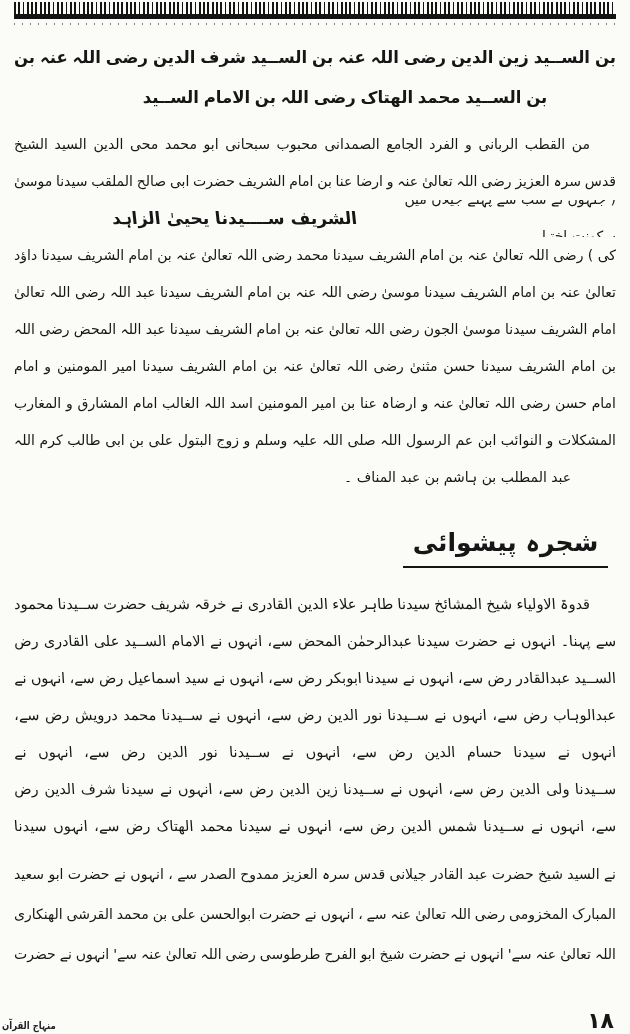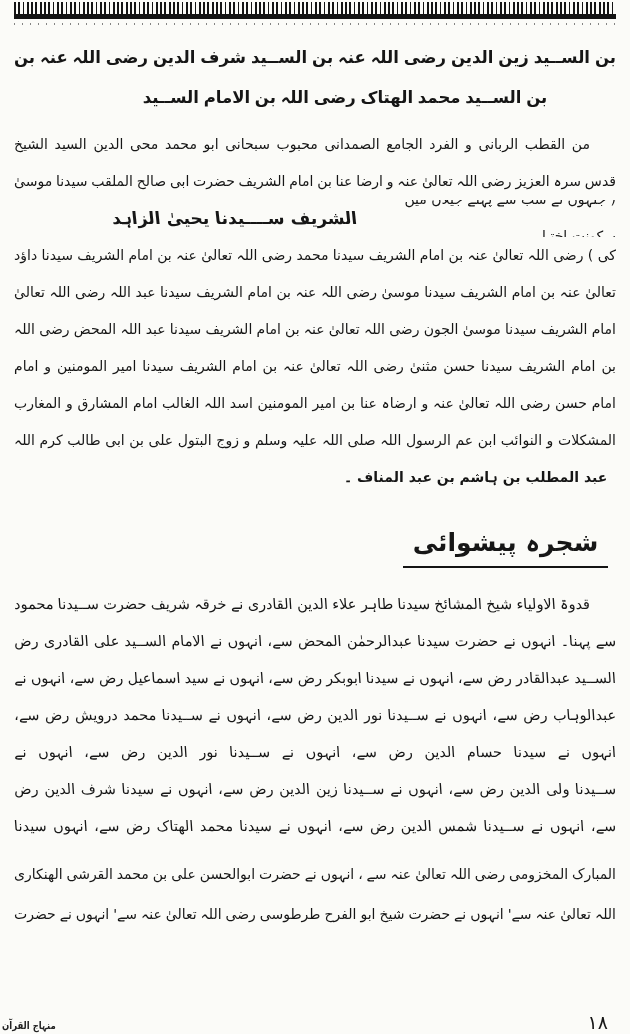--- a/index.html
+++ b/index.html
@@ -53,21 +53,21 @@
   .split-row .paren{font-size:14px;}
   .split-row .callig{
     font-size:17px;font-weight:600;
     transform:skewX(6deg);
     white-space:nowrap;
   }
   .closing{
     height:37px;line-height:37px;
     text-align:left;text-align-last:left;
     padding-left:330px;
-    white-space:nowrap;overflow:hidden;font-weight:bold;
+    white-space:nowrap;overflow:hidden;
   }
   .heading{
     width:205px;
     margin:32px 8px 8px auto;
     text-align:center;
     font-size:25px;font-weight:700;
     padding-bottom:9px;
     border-bottom:2.5px solid #141414;
     white-space:nowrap;overflow:hidden;
   }
@@ -79,22 +79,22 @@
   .stamp{
     position:absolute;left:2px;bottom:6px;
     font-size:8.5px;font-weight:700;
     transform:scaleY(1.25);
     letter-spacing:-.3px;
     color:#222;
     filter:blur(.2px);
     direction:rtl;
   }
   .pagenum{
-    position:absolute;right:22px;bottom:3px;
-    font-size:19px;font-weight:400;
+    position:absolute;right:16px;bottom:3px;
+    font-size:22px;font-weight:700;
   }
 </style>
 </head>
 <body>
 
 <div class="page">
 
   <div class="ornament">
     <div class="teeth"></div>
     <div class="bar"></div>
@@ -128,20 +128,21 @@
     <div class="line indent">قدوۃ الاولیاء شیخ المشائخ سیدنا طاہر علاء الدین القادری نے خرقہ شریف حضرت ســیدنا محمود حسام الدین</div>
     <div class="line">سے پہنا۔ انہوں نے حضرت سیدنا عبدالرحمٰن المحض سے، انہوں نے الامام الســید علی القادری رض سے انہوں نے</div>
     <div class="line">الســید عبدالقادر رض سے، انہوں نے سیدنا ابوبکر رض سے، انہوں نے سید اسماعیل رض سے، انہوں نے ســیدنا</div>
     <div class="line">عبدالوہاب رض سے، انہوں نے ســیدنا نور الدین رض سے، انہوں نے ســیدنا محمد درویش رض سے،</div>
     <div class="line">انہوں نے سیدنا حسام الدین رض سے، انہوں نے ســیدنا نور الدین رض سے، انہوں نے</div>
     <div class="line">ســیدنا ولی الدین رض سے، انہوں نے ســیدنا زین الدین رض سے، انہوں نے سیدنا شرف الدین رض</div>
     <div class="line">سے، انہوں نے ســیدنا شمس الدین رض سے، انہوں نے سیدنا محمد الھتاک رض سے، انہوں سیدنا عبدالعزیز رض سے، انہوں</div>
   </div>
 
   <div class="p4">
+    <div class="line">نے السید شیخ حضرت عبد القادر جیلانی قدس سرہ العزیز ممدوح الصدر سے ، انہوں نے حضرت ابو سعید</div>
     <div class="line">المبارک المخزومی رضی اللہ تعالیٰ عنہ سے ، انہوں نے حضرت ابوالحسن علی بن محمد القرشی الھنکاری رضی</div>
     <div class="line">اللہ تعالیٰ عنہ سے' انہوں نے حضرت شیخ ابو الفرح طرطوسی رضی اللہ تعالیٰ عنہ سے' انہوں نے حضرت ابو</div>
   </div>
 
   <div class="stamp">منہاج القرآن</div>
   <div class="pagenum">۱۸</div>
 
 </div>
 
 </body></html>

